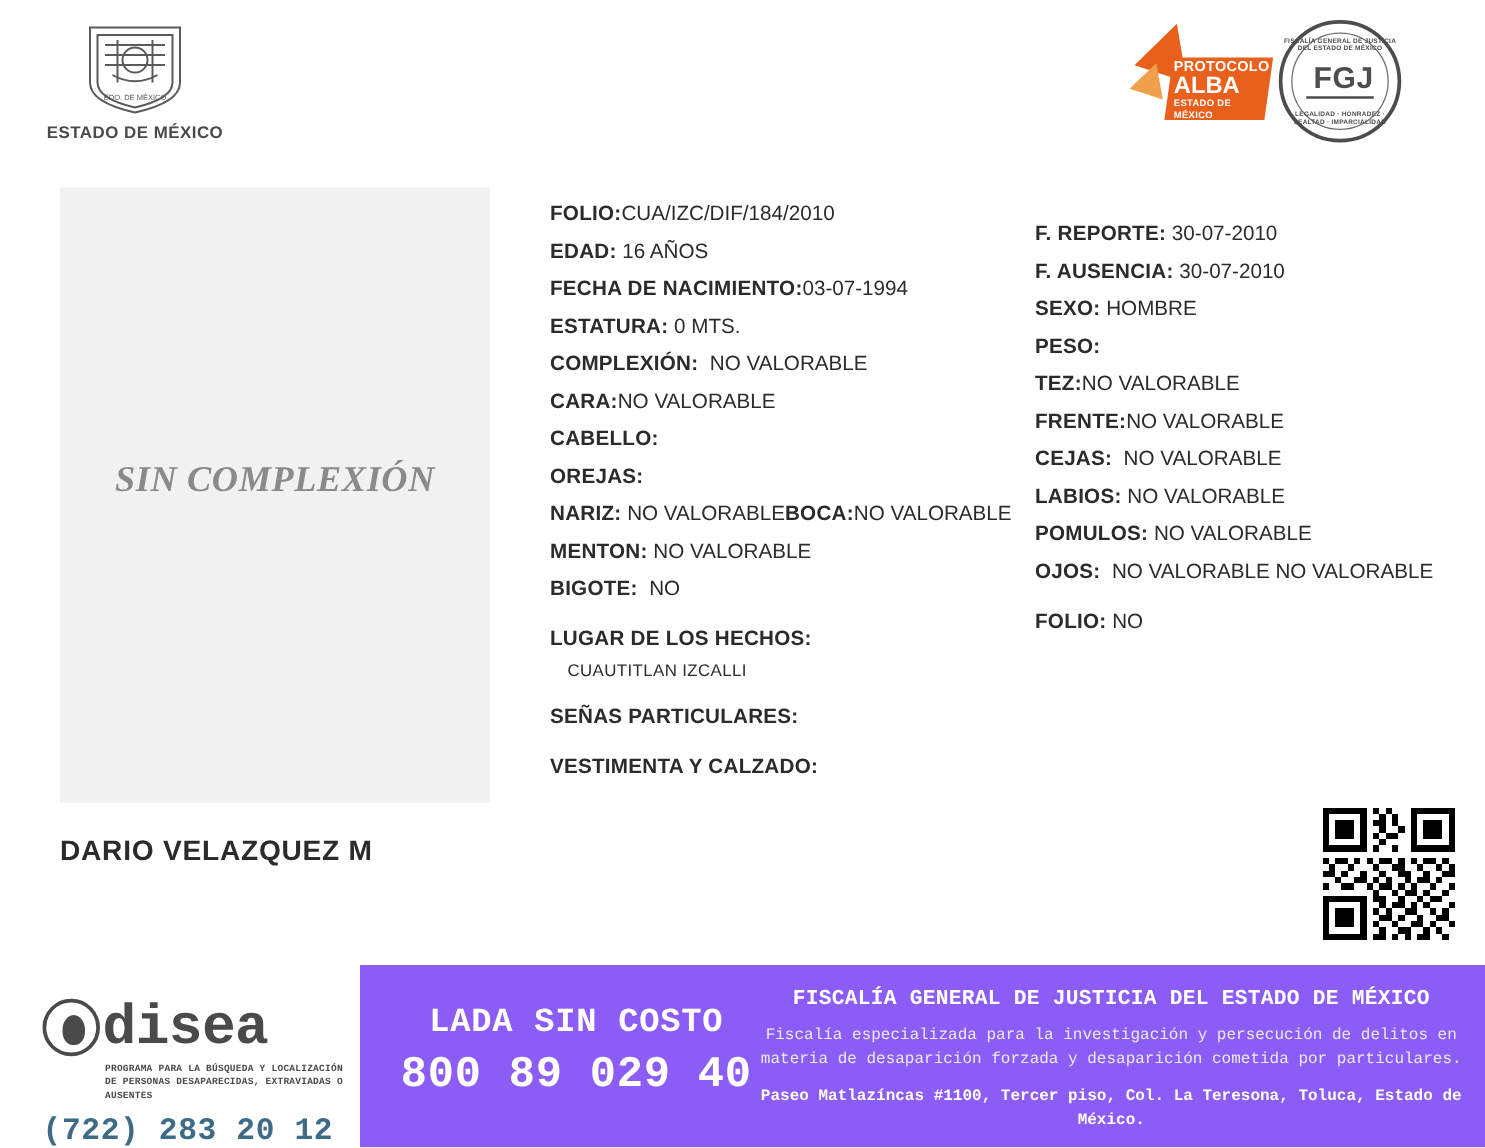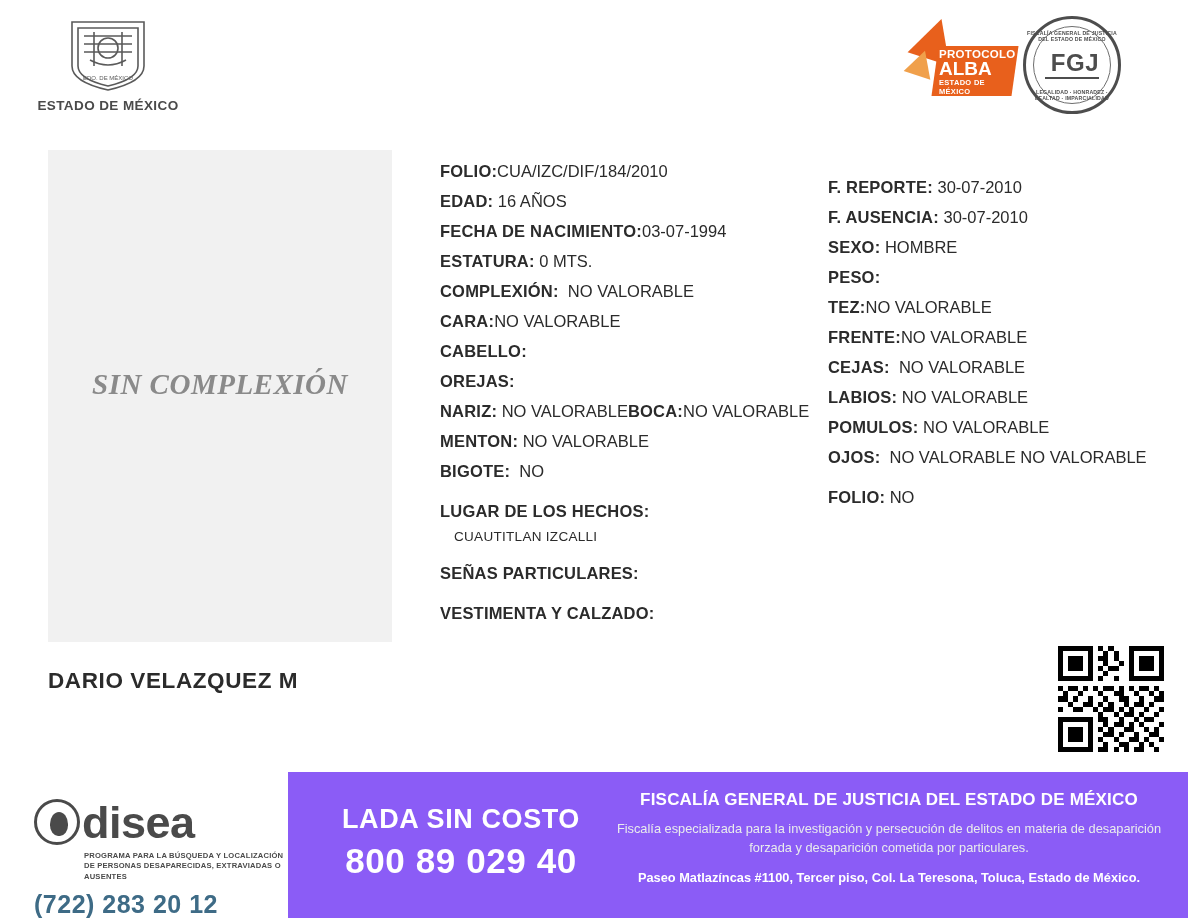--- a/index.html
+++ b/index.html
@@ -247,20 +247,21 @@
   }
   #qr-code svg { display: block; }
 
   
   #footer {
     position: absolute;
     left: 0;
     top: 772px;
     width: 1016px;
     height: 146px;
+    font-family: Liberation Mono, monospace;
   }
   .disea-block {
     position: absolute;
     left: 34px;
     top: 24px;
     width: 250px;
   }
   .disea-logo-row {
     display: flex;
     align-items: center;

